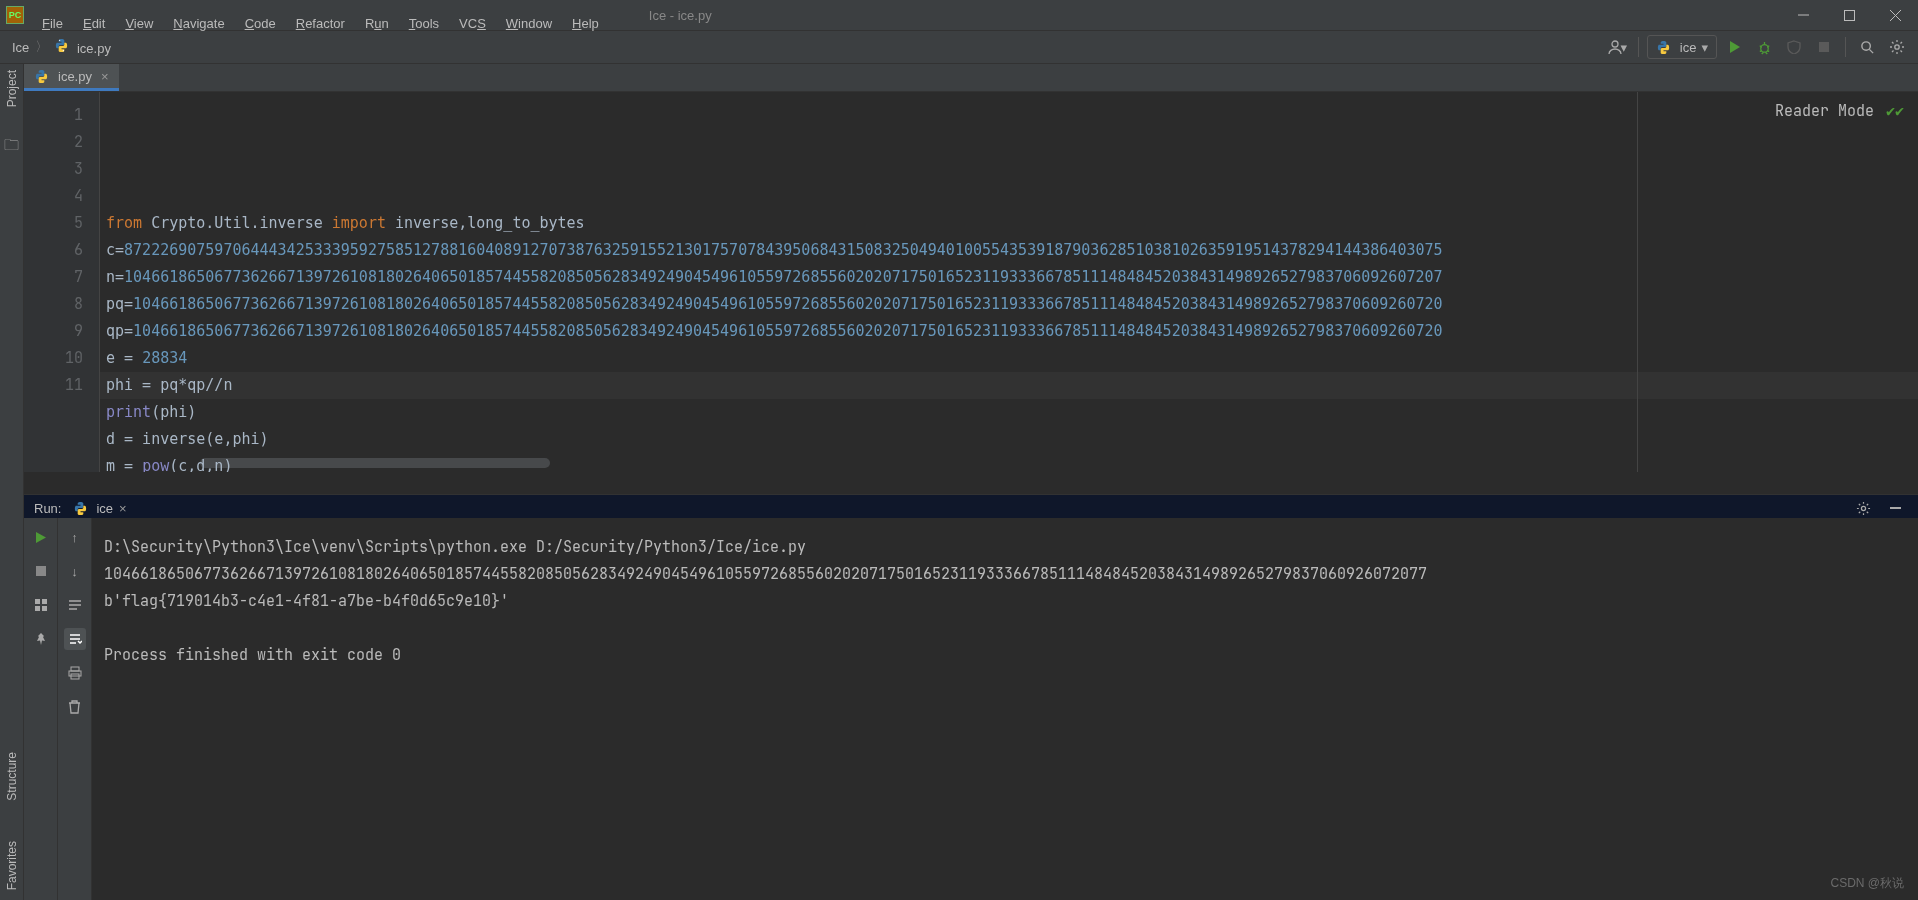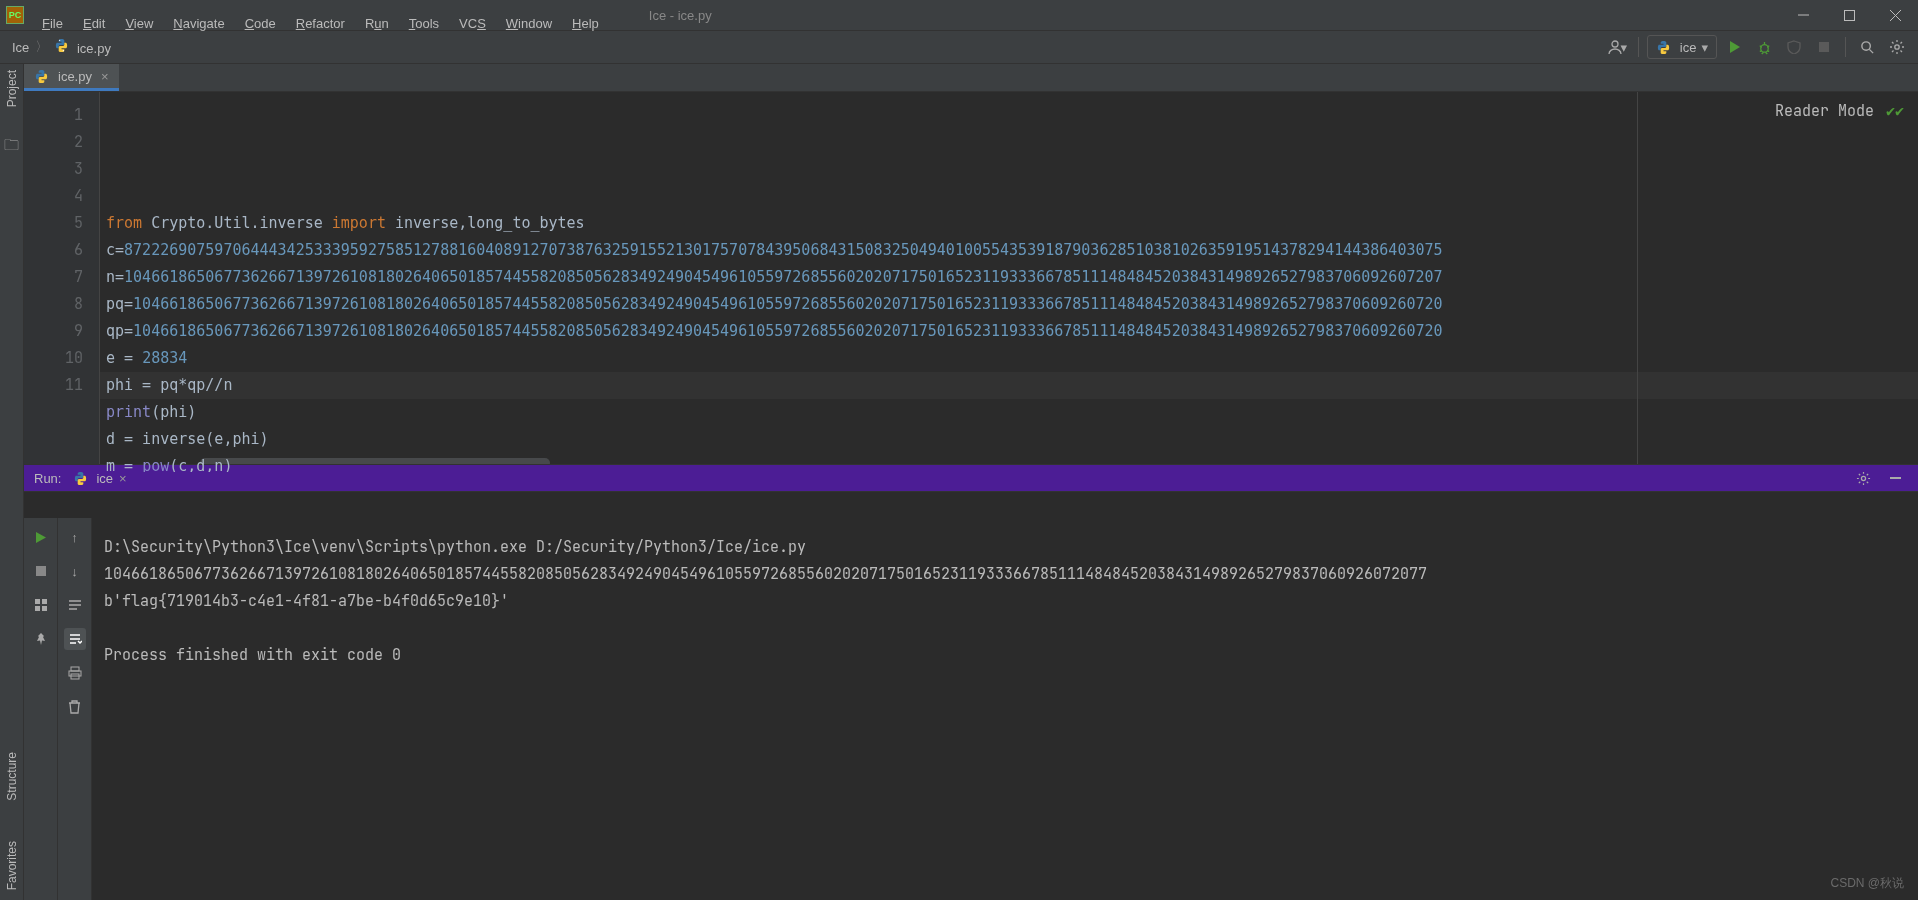--- a/index.html
+++ b/index.html
@@ -122,22 +122,22 @@
   .p { color:#a9b7c6; }
   .code-right {
     position:absolute; right:14px; top:6px;
     color:#bbbbbb; display:flex; align-items:center; gap:12px; z-index:2;
   }
   .check { color:#4e9a36; }
   .vscroll-divider { position:absolute; top:0; bottom:0; right:280px; width:1px; background:#444; }
   .hscroll { position:absolute; left:100px; bottom:4px; height:10px; width:350px; background:#47494b; border-radius:5px;}
   
   .runbar {
-    position:absolute; left:24px; top:464px; right:0; height:28px;
-    background:#4c1d95; border-top:1px solid #323232; border-bottom:1px solid #323232;
+    position:absolute; left:24px; top:494px; right:0; height:28px;
+    background:#0f172a; border-top:1px solid #323232; border-bottom:1px solid #323232;
     display:flex; align-items:center; padding-left:10px; color:#bbbbbb;
   }
   .runbar .close{ color:#999; margin-left:6px;}
   .runbar-right{ margin-left:auto; display:flex; gap:6px; padding-right:10px;}
   .runpanel {
     position:absolute; left:24px; top:518px; right:0; bottom:0;
     background:#2b2b2b; display:flex;
   }
   .runtools, .runtools2 {
     width:34px; background:#3c3f41;

